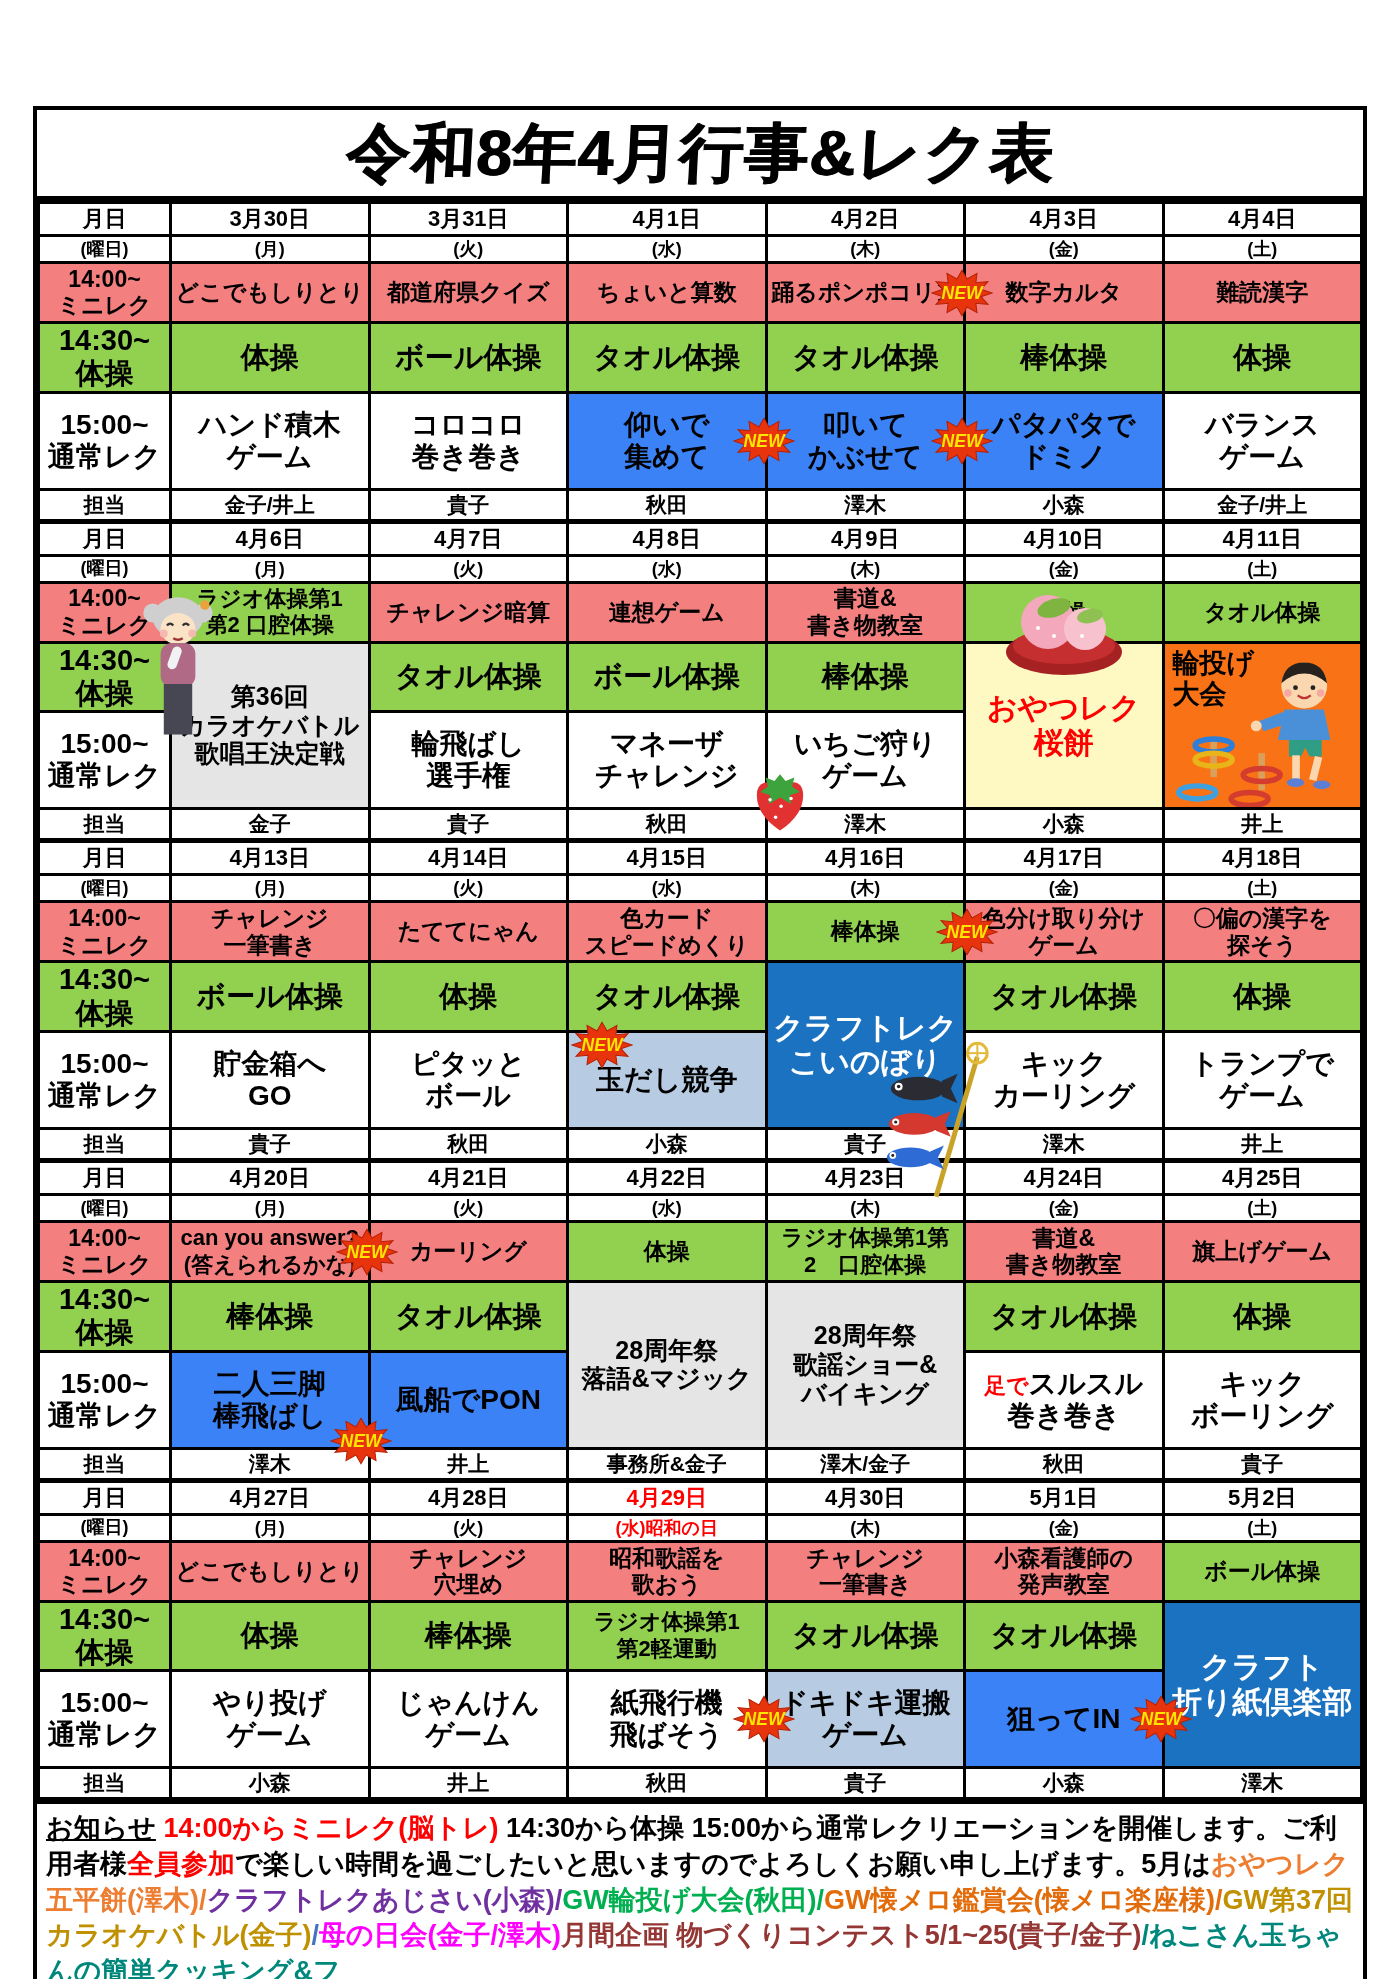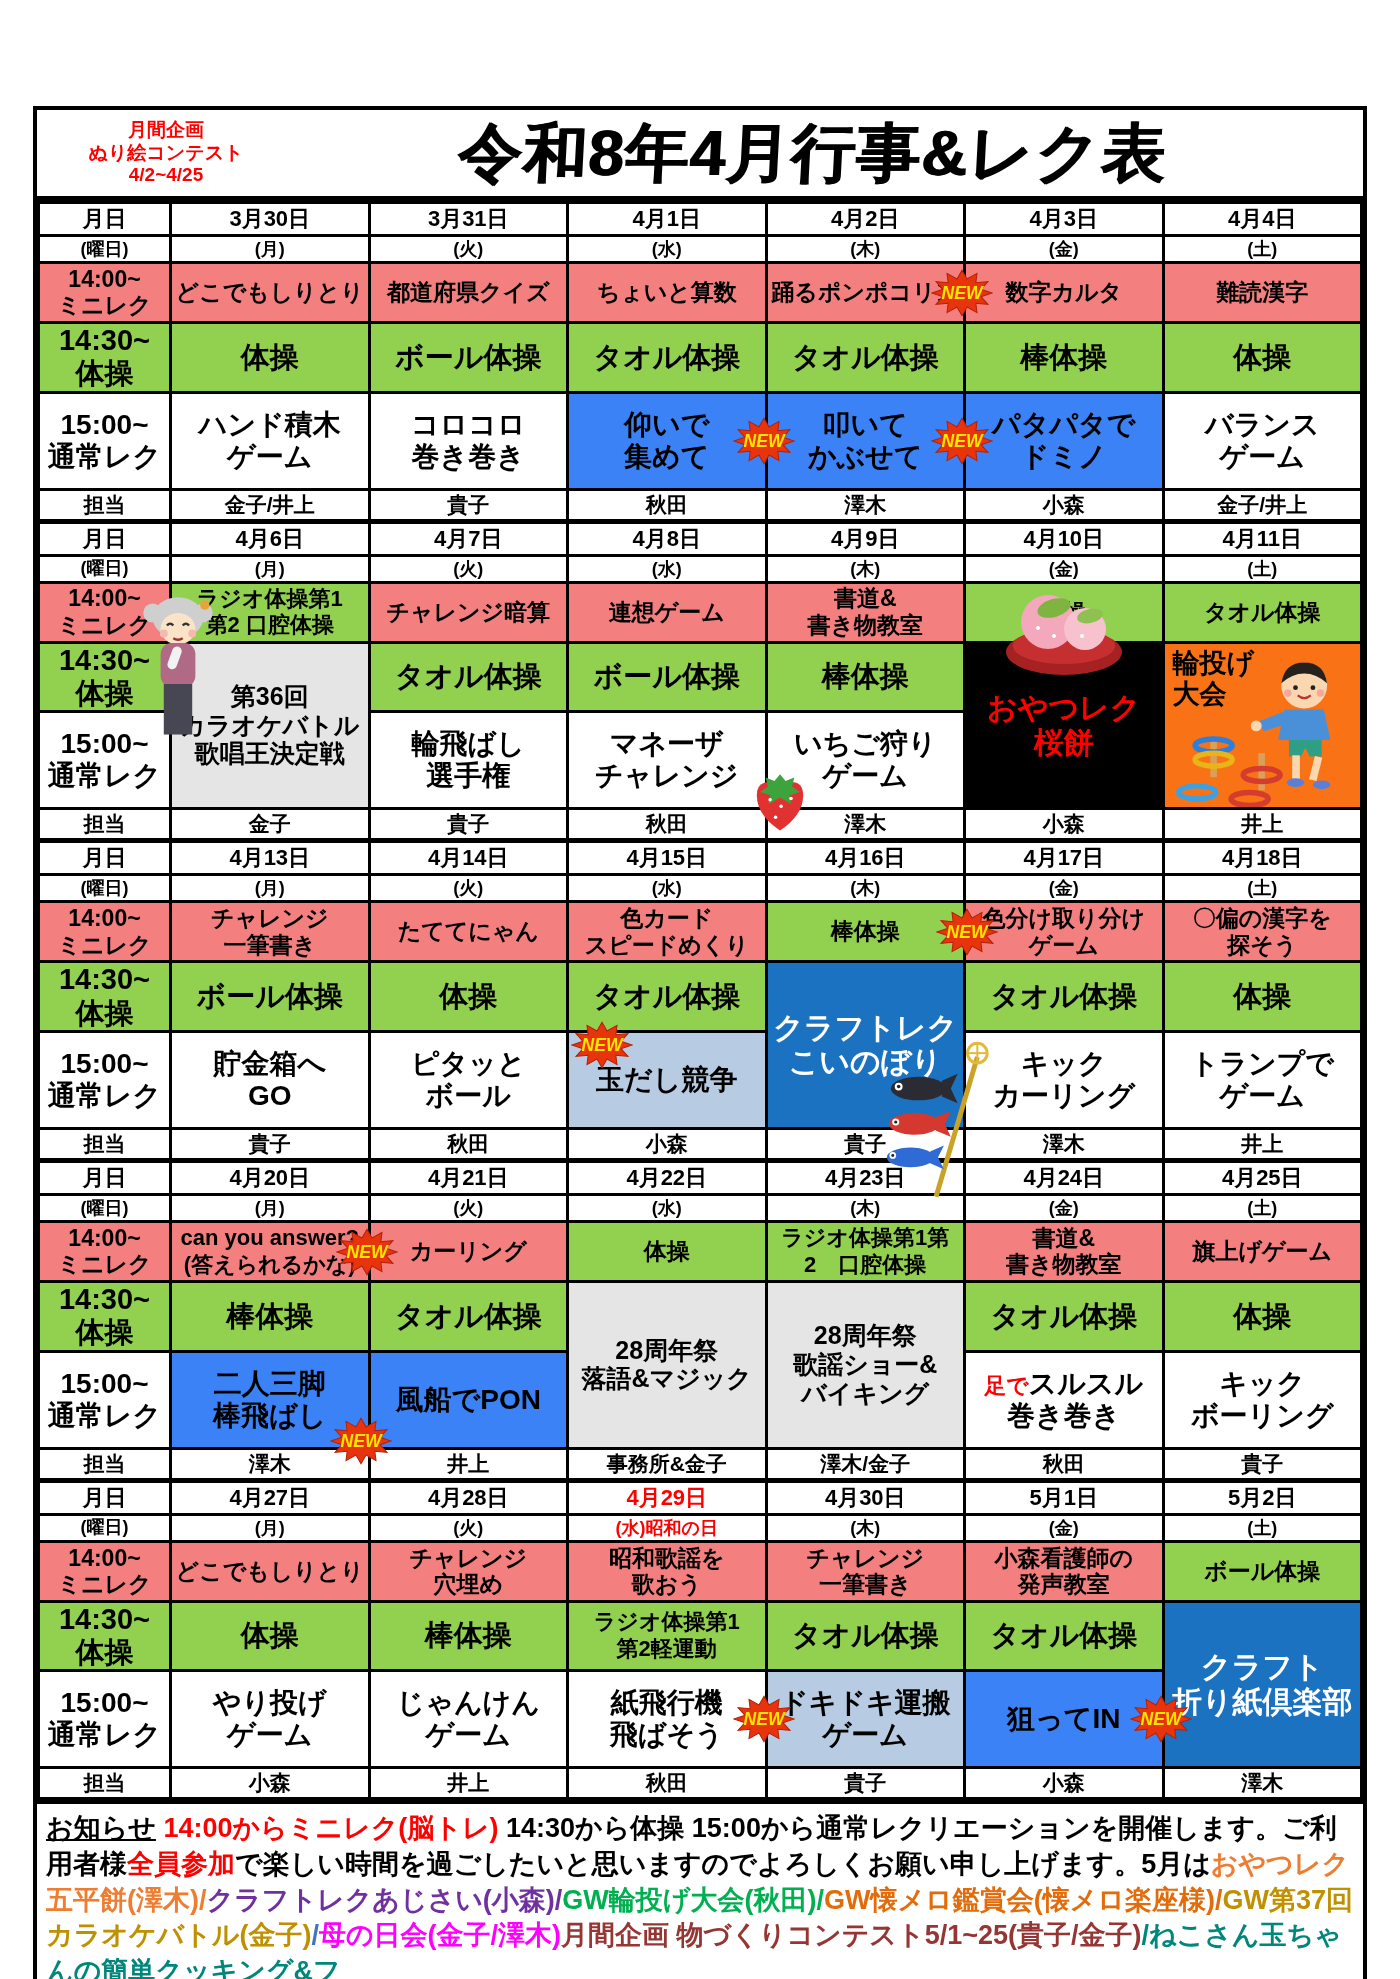--- a/index.html
+++ b/index.html
@@ -27,21 +27,21 @@
   tr.r-taiso td{height:57px;font-size:29px;}
   tr.r-reku td{height:97px;font-size:28px;}
   tr.r-tanto td{height:29px;font-size:21px;}
   td.lbl{font-size:24px;}
   .lab{white-space:pre-line;display:inline-block;line-height:1.15;position:relative;z-index:2;}
   .small .lab{font-size:22px;line-height:1.2;}
   
   .bg-pink{background:#F37F7F;} .bg-green{background:#92D050;}
   .bg-purple{background:#3b82f6;} .bg-white{background:#fff;}
   .bg-gold{background:#e5e5e5;} .bg-blue{background:#1B72C0;color:#fff;}
-  .bg-lightblue{background:#B7CCE2;} .bg-palepink{background:#000000;color:#FF0000;}
+  .bg-lightblue{background:#B7CCE2;} .bg-palepink{background:#fef9c3;color:#FF0000;}
   .bg-skyblue{background:#f97316;}
   .bg-gold .lab{font-size:25px;} .bg-blue .lab{font-size:30px;}
   .bg-palepink .lab{font-size:30px;}
   .red{color:#FF0000;}
   .pre{color:#FF0000;font-size:0.78em;}
   .tl{vertical-align:top;text-align:left;}
   .tl .lab{padding:4px 0 0 6px;font-size:27px;}
   
   .new-badge{position:absolute;width:62px;height:48px;z-index:7;pointer-events:none;}
   .pos-right{right:-30px;top:50%;transform:translateY(-50%);}
@@ -60,25 +60,20 @@
           line-height:1.32;font-weight:900;text-align:left;word-break:break-all;}
   .notice span{font-weight:900;}
   .u{text-decoration:underline;}
 </style>
 </head>
 <body>
 
 <div class="sheet">
   <div class="frame">
     <div class="titlebar">
-      <div class="promo">
-        <div>月間企画</div>
-        <div>ぬり絵コンテスト</div>
-        <div>4/2~4/25</div>
-      </div>
       <div class="big-title">令和8年4月行事&amp;レク表</div>
     </div>
 
     <table>
       <colgroup>
         <col style="width:132px">
           <col>
           <col>
           <col>
           <col>

